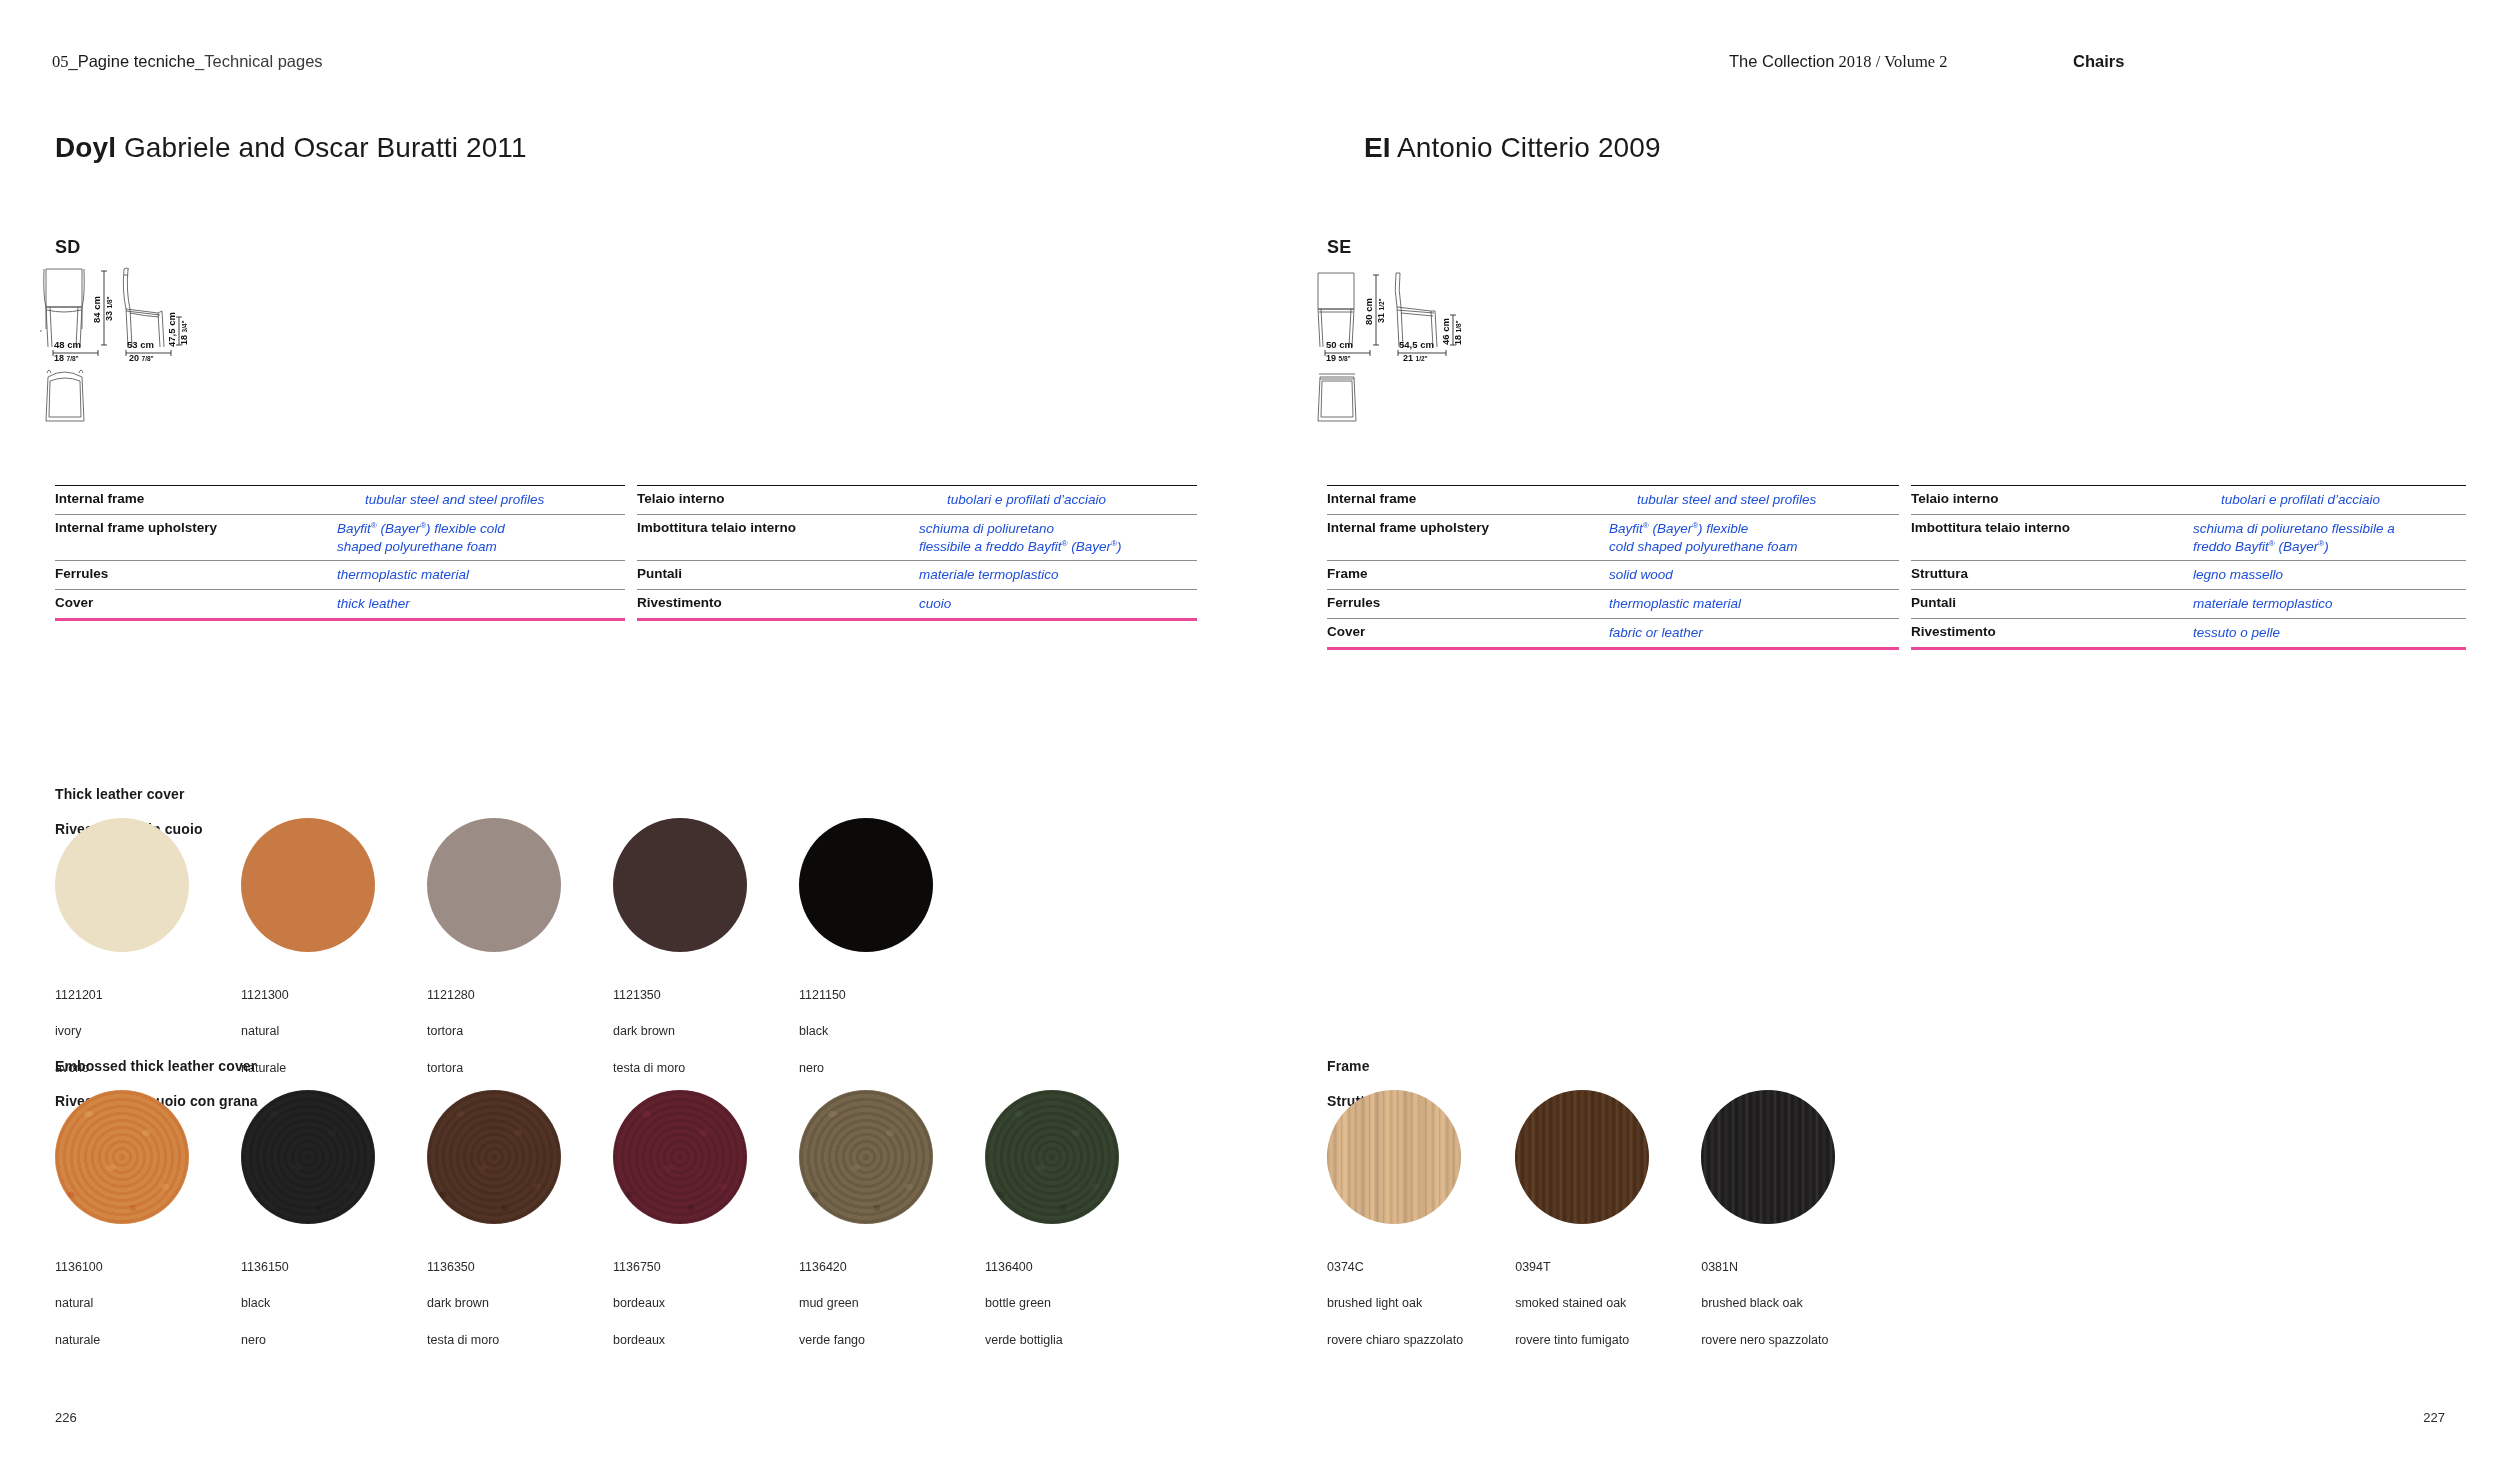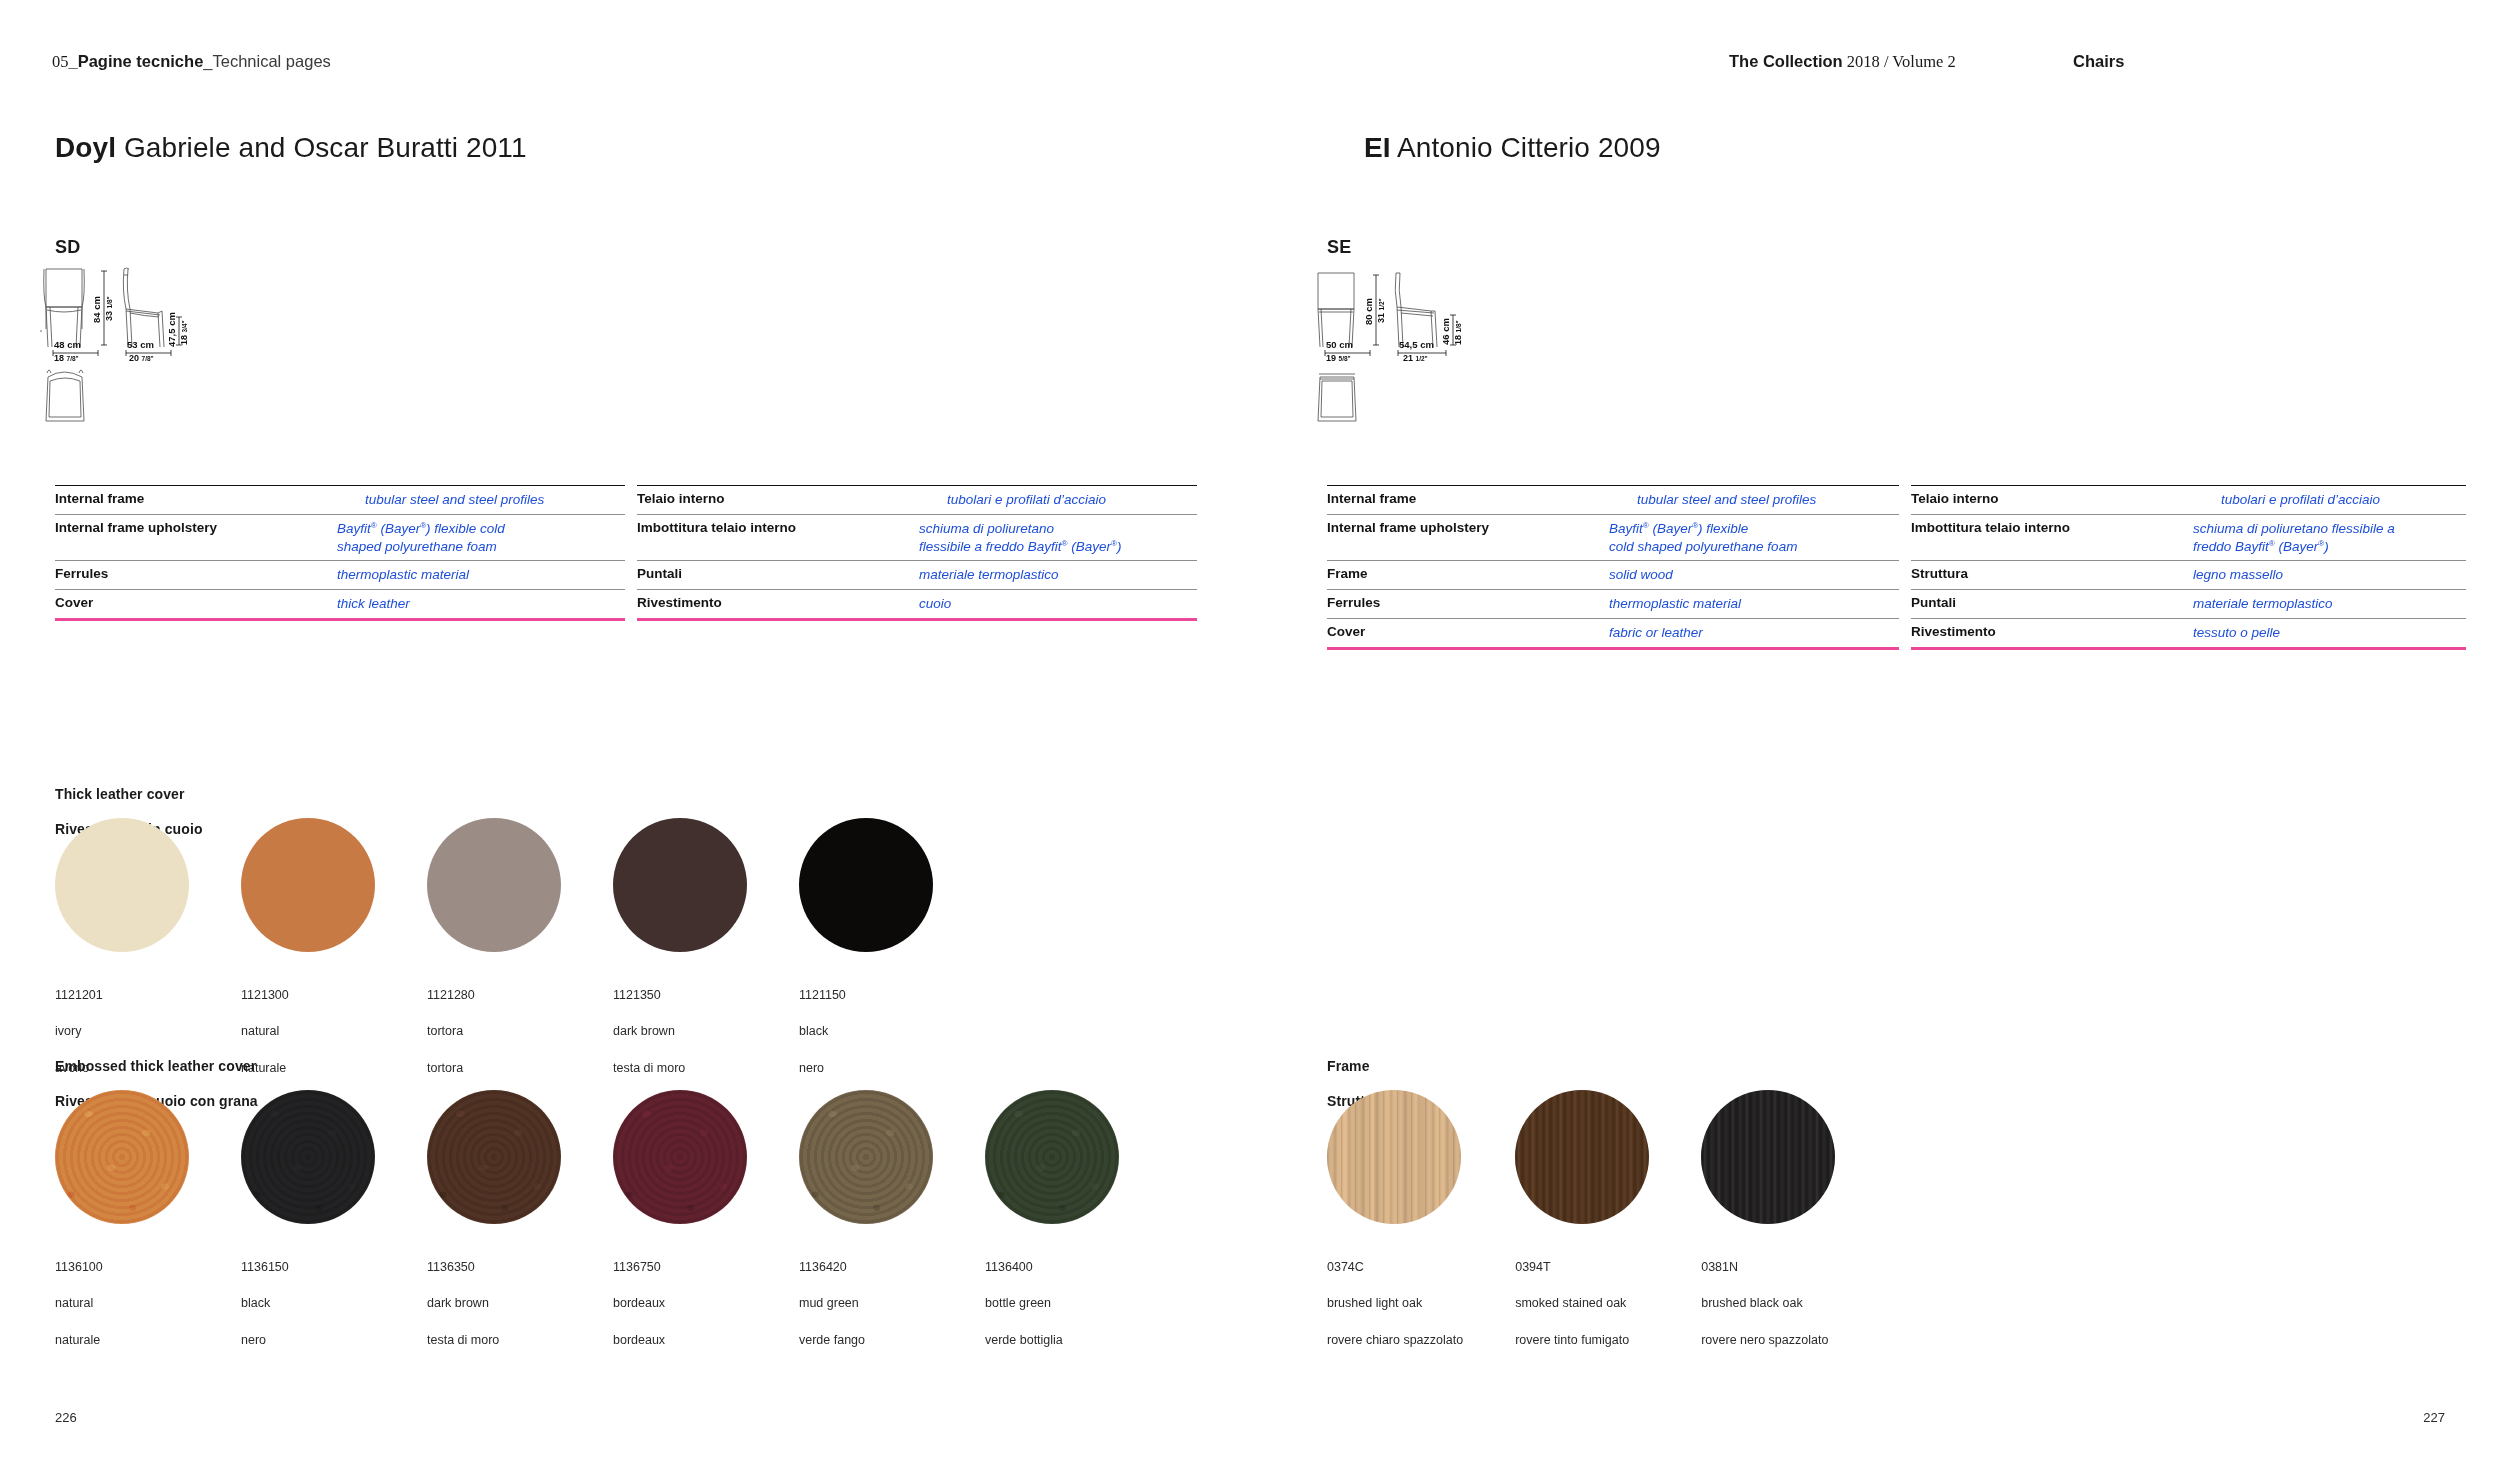--- a/index.html
+++ b/index.html
@@ -26,21 +26,21 @@
   .page-right { left: 1250px; }
 
   
   .runhead {
     position: absolute;
     font-size: 16.5px;
     white-space: nowrap;
     color: #1a1a1a;
   }
   .runhead .num { font-family: "Liberation Serif", serif; text-align: right; }
-  .runhead .bold { font-weight: bold; }
+  .runhead .bold { font-weight: normal; }
   .runhead .light { color: #3a3a3a; }
   .runhead-left  { left: 52px;  top: 52px; }
   .runhead-mid   { left: 1729px; top: 52px; }
   .runhead-right { left: 2073px; top: 52px; font-weight: bold; }
   .runhead-mid .serifnum { font-family: "Liberation Serif", serif; font-weight: normal; }
 
   
   .prod-title {
     position: absolute;
     top: 132px;

